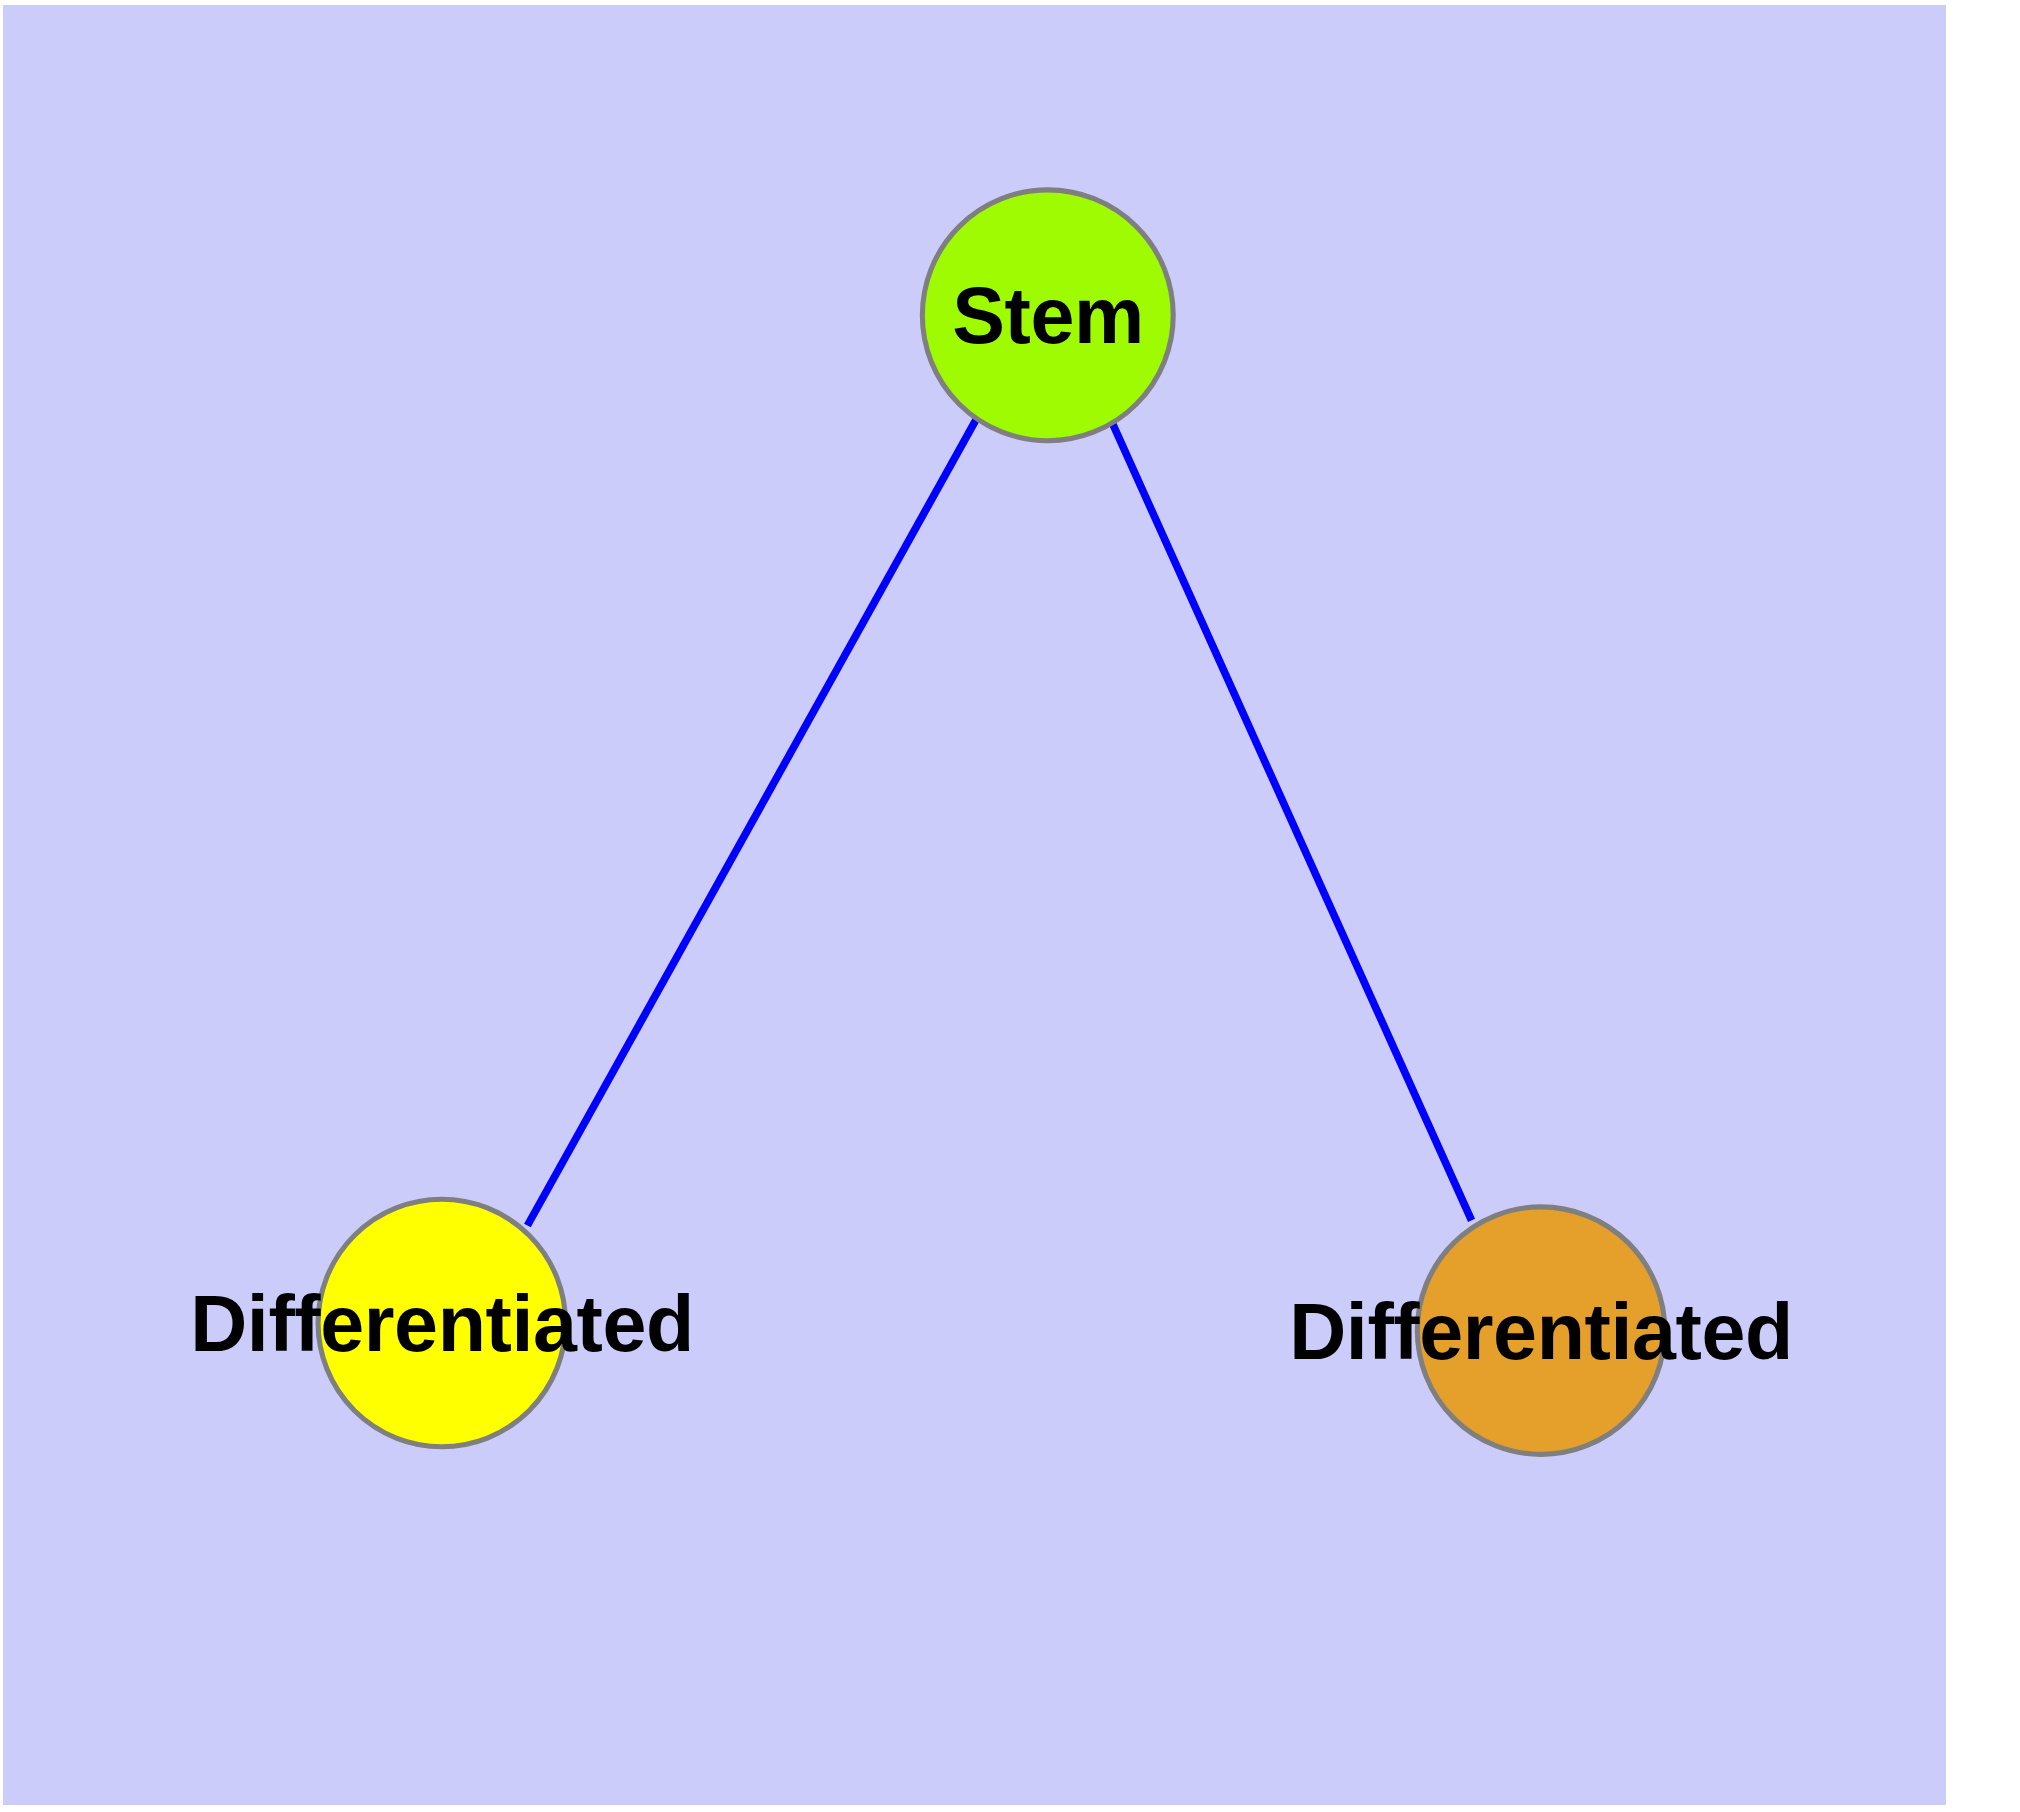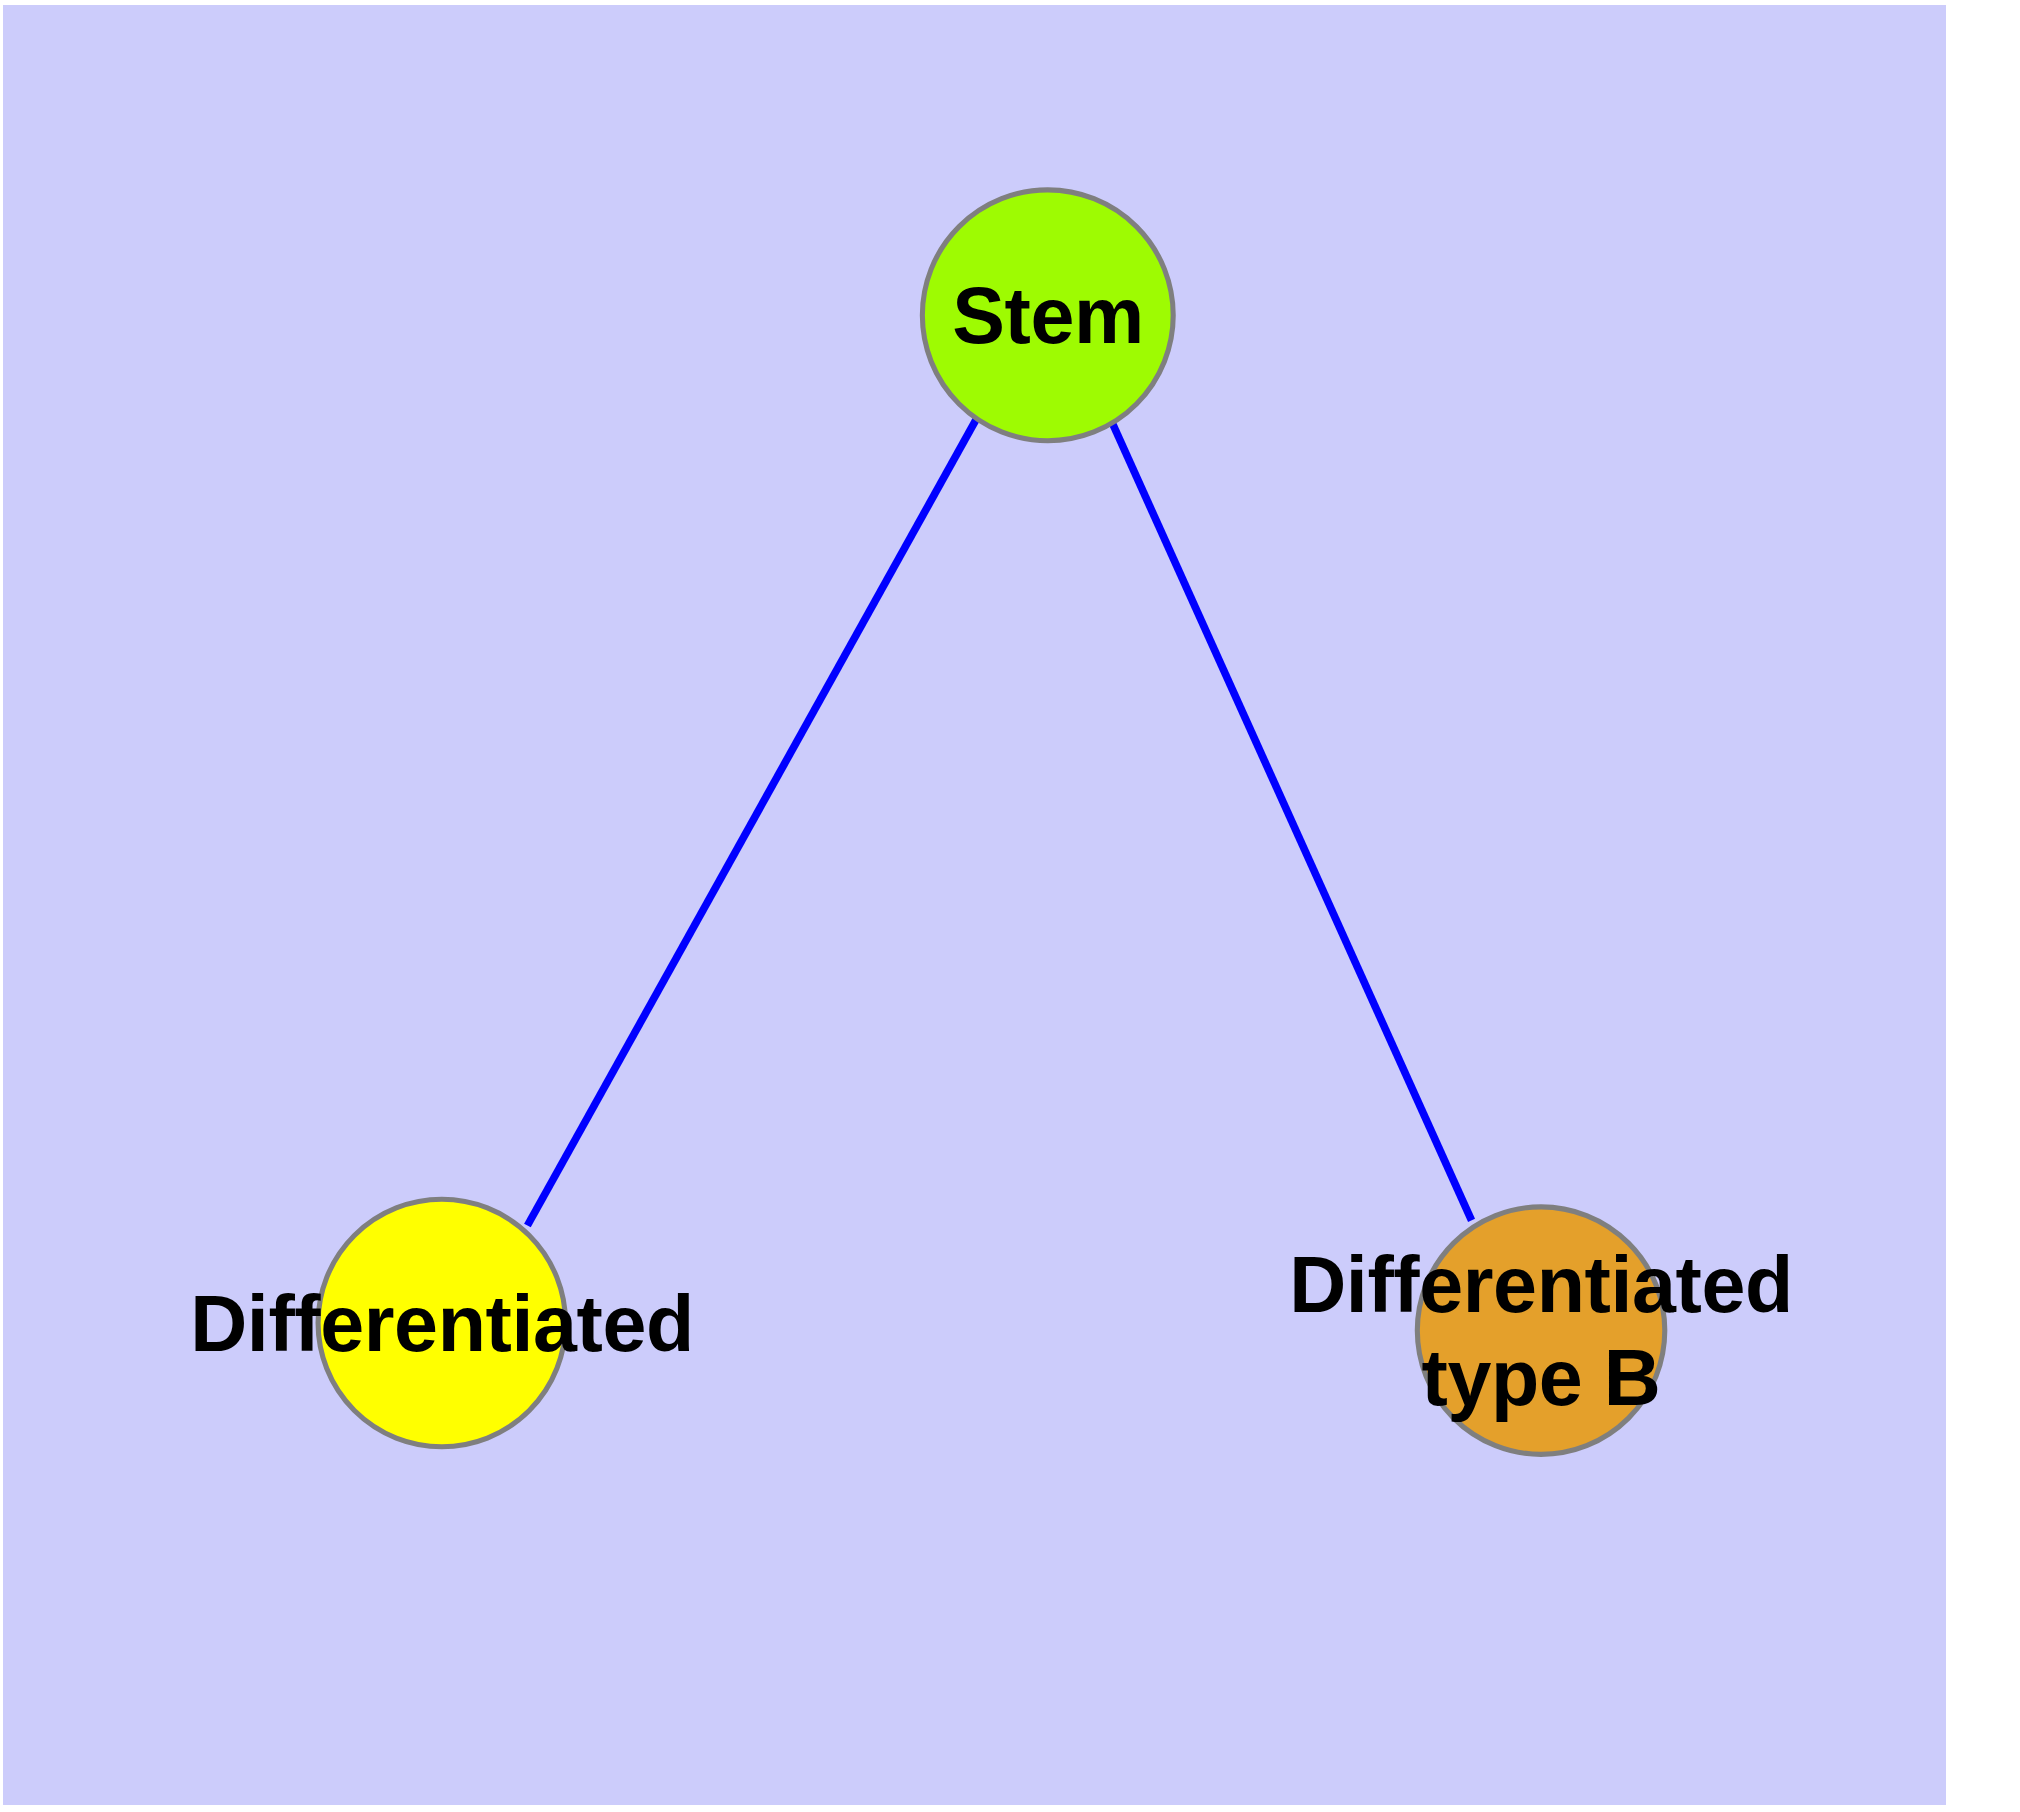--- a/index.html
+++ b/index.html
@@ -59,17 +59,17 @@
     <g id="nodes-layer">
         <circle cx="1236" cy="372" r="148" fill="#9efb02" stroke="#7f7f7f" stroke-width="6"></circle>
         <circle cx="521" cy="1561" r="146" fill="#ffff00" stroke="#7f7f7f" stroke-width="6"></circle>
         <circle cx="1818" cy="1570" r="146" fill="#e4a02b" stroke="#7f7f7f" stroke-width="6"></circle>
       </g>
   </svg>
 
   <div id="labels-layer">
       <div class="node-label" style="left: 1048px; top: 315px; color: rgb(0, 0, 0); font-size: 79px;"><div>Stem</div></div>
       <div class="node-label" style="left: 442px; top: 1323px; color: rgb(0, 0, 0); font-size: 79px;"><div>Differentiated</div></div>
-      <div class="node-label" style="left: 1541px; top: 1331px; color: rgb(0, 0, 0); font-size: 79px;"><div>Differentiated</div><div>type B</div></div>
+      <div class="node-label" style="left: 1541px; top: 1331px; color: rgb(0, 0, 0); font-size: 79px;"><div>Differentiated</div></div>
     </div>
 
 </div>
 
 
 </body></html>

